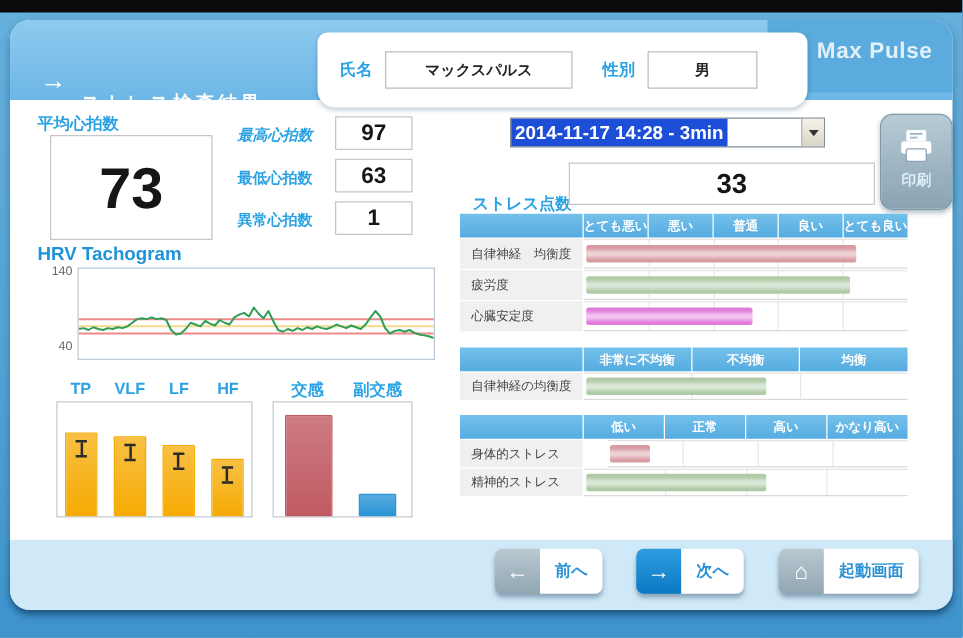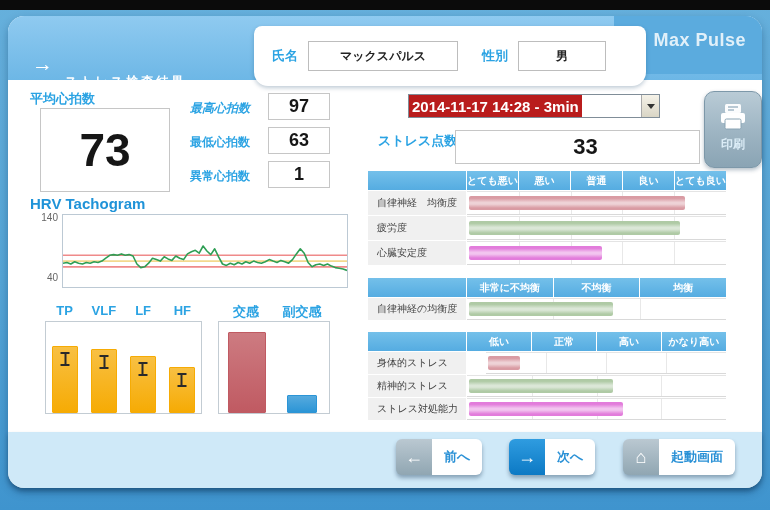--- a/index.html
+++ b/index.html
@@ -11,21 +11,21 @@
   .app{position:absolute;left:8px;top:16px;width:754px;height:472px;background:#ffffff;
        border-radius:16px;box-shadow:0 4px 8px rgba(0,40,80,.35);}
   .header-band{position:absolute;left:8px;top:16px;width:754px;height:64px;
        background:linear-gradient(180deg,#8fcaf0 0%,#6db7e6 100%);border-radius:16px 16px 0 0;}
   .brand-block{position:absolute;right:0;top:0;width:148px;height:58px;background:#5babde;
        border-radius:0 16px 0 10px;}
   .brand{position:absolute;right:16px;top:14px;font-size:18px;font-weight:bold;
        color:rgba(255,255,255,.82);letter-spacing:.5px;}
   .title-row{position:absolute;left:24px;top:20px;display:flex;align-items:center;gap:12px;}
   .title-arrow{color:#fff;font-size:21px;font-weight:bold;line-height:1;}
-  .page-title{color:#fff;font-size:12px;font-weight:bold;letter-spacing:3px;margin-top:37px;}
+  .page-title{color:#fff;font-size:15px;font-weight:bold;letter-spacing:3px;margin-top:37px;}
   .id-tab{position:absolute;left:246px;top:10px;width:392px;height:60px;background:#fff;
        border-radius:8px 8px 14px 14px;box-shadow:0 2px 4px rgba(0,50,90,.25);
        display:flex;align-items:center;gap:10px;padding:0 4px 0 18px;box-sizing:border-box;}
   .blue-label{color:#2ba3e3;font-weight:bold;font-size:13px;white-space:nowrap;}
   .field{background:#fff;border:1px solid #bdbdbd;height:30px;display:flex;align-items:center;
        justify-content:center;font-size:12px;font-weight:bold;color:#222;box-sizing:border-box;}
   .vbox{position:absolute;background:#fff;border:1px solid #c6c6c6;display:flex;align-items:center;
        justify-content:center;font-weight:bold;color:#161616;box-sizing:border-box;}
   .stat-label{position:absolute;font-size:12px;}
   .hrv-title{position:absolute;left:30px;top:195px;font-size:15px;font-weight:bold;color:#1f93d8;}
@@ -37,21 +37,21 @@
   .barbox{position:absolute;border:1px solid #c3ccd3;background:#fff;box-sizing:border-box;
        display:flex;align-items:flex-end;}
   .fcol{flex:1;display:flex;justify-content:center;align-items:flex-end;height:100%;}
   .fbar{position:relative;border-radius:1px;}
   .errbar{position:absolute;top:5px;left:50%;transform:translateX(-50%);width:9px;height:14px;
        display:flex;flex-direction:column;align-items:center;}
   .errbar .cap{width:9px;height:2px;background:#2a2a2a;}
   .errbar .stem{width:2px;flex:1;background:#2a2a2a;}
   .combo{position:absolute;left:408px;top:94px;width:252px;height:24px;border:1px solid #808d98;
        background:#fff;display:flex;align-items:stretch;box-sizing:border-box;cursor:pointer;}
-  .combo-sel{background:#b91c1c;color:#fff;font-weight:bold;font-size:15px;display:flex;
+  .combo-sel{background:#1d4ed8;color:#fff;font-weight:bold;font-size:15px;display:flex;
        align-items:center;padding:0 3px;white-space:nowrap;}
   .combo-btn{margin-left:auto;width:17px;background:linear-gradient(180deg,#f5f2e8,#d9d5c5);
        border-left:1px solid #a9a9a9;display:flex;align-items:center;justify-content:center;}
   .combo-tri{width:0;height:0;border-left:4px solid transparent;border-right:4px solid transparent;
        border-top:5px solid #333;}
   .print-btn{position:absolute;left:704px;top:91px;width:58px;height:77px;border-radius:10px;
        background:linear-gradient(180deg,#b9cbd6 0%,#9db4c2 55%,#8aa4b4 100%);
        border:1px solid #7d98a9;box-shadow:0 2px 4px rgba(0,40,70,.3);display:flex;
        flex-direction:column;align-items:center;justify-content:flex-start;cursor:pointer;box-sizing:border-box;}
   .print-label{color:#dcedf7;font-size:12px;font-weight:bold;margin-top:4px;}
@@ -188,21 +188,21 @@
   <div class="print-btn">
     <svg width="30" height="30" viewBox="0 0 30 30" style="margin-top:10px;">
       <rect x="7" y="2" width="16" height="9" rx="1.5" fill="#ffffff" opacity="0.95"></rect>
       <line x1="10" y1="5" x2="20" y2="5" stroke="#9db4c2" stroke-width="1.4"></line>
       <line x1="10" y1="8" x2="16" y2="8" stroke="#9db4c2" stroke-width="1.4"></line>
       <rect x="3" y="11" width="24" height="10" rx="2" fill="#ffffff"></rect>
       <rect x="7" y="17" width="16" height="10" rx="1.5" fill="#ffffff" stroke="#8aa4b4" stroke-width="1"></rect>
     </svg>
     <span class="print-label">印刷</span>
   </div>
-  <span class="abs blue-label" style="left:378px;top:132px;">ストレス点数</span>
+  <span class="abs blue-label" style="left:378px;top:154px;">ストレス点数</span>
   <div class="vbox" style="left:455px;top:130px;width:245px;height:34px;font-size:22px;padding-left:16px;">33</div>
 
   <div class="atable" style="top:171px;">
       <div class="thead">
         <div class="th th-blank"></div>
         <div class="th">とても悪い</div>
         <div class="th">悪い</div>
         <div class="th">普通</div>
         <div class="th">良い</div>
         <div class="th">とても良い</div>
@@ -273,29 +273,20 @@
       </div>
       <div class="trow" style="height: 22px;">
         <div class="tlabel">精神的ストレス</div>
         <div class="tbars">
           <div class="tcell" style="left: 25%;"></div>
           <div class="tcell" style="left: 50%;"></div>
           <div class="tcell" style="left: 75%;"></div>
           <div class="tbar" style="width: calc(57% - 4px); background: linear-gradient(rgb(175, 202, 165) 0%, rgb(175, 202, 165) 16%, rgb(219, 231, 215) 45%, rgb(219, 231, 215) 58%, rgb(175, 202, 165) 86%, rgb(175, 202, 165) 100%);"></div>
         </div>
       </div>
-      <div class="trow" style="height: 22px;">
-        <div class="tlabel">ストレス対処能力</div>
-        <div class="tbars">
-          <div class="tcell" style="left: 25%;"></div>
-          <div class="tcell" style="left: 50%;"></div>
-          <div class="tcell" style="left: 75%;"></div>
-          <div class="tbar" style="width: calc(61% - 4px); background: linear-gradient(rgb(226, 124, 219) 0%, rgb(226, 124, 219) 16%, rgb(242, 196, 239) 45%, rgb(242, 196, 239) 58%, rgb(226, 124, 219) 86%, rgb(226, 124, 219) 100%);"></div>
-        </div>
-      </div>
     </div>
 
   <div class="footer-band"></div>
   <div class="navbtn" style="left:396px;">
     <span class="nicon nicon-gray">←</span>
     <span class="nlabel">前へ</span>
   </div>
   <div class="navbtn" style="left:509px;">
     <span class="nicon nicon-blue">→</span>
     <span class="nlabel">次へ</span>

